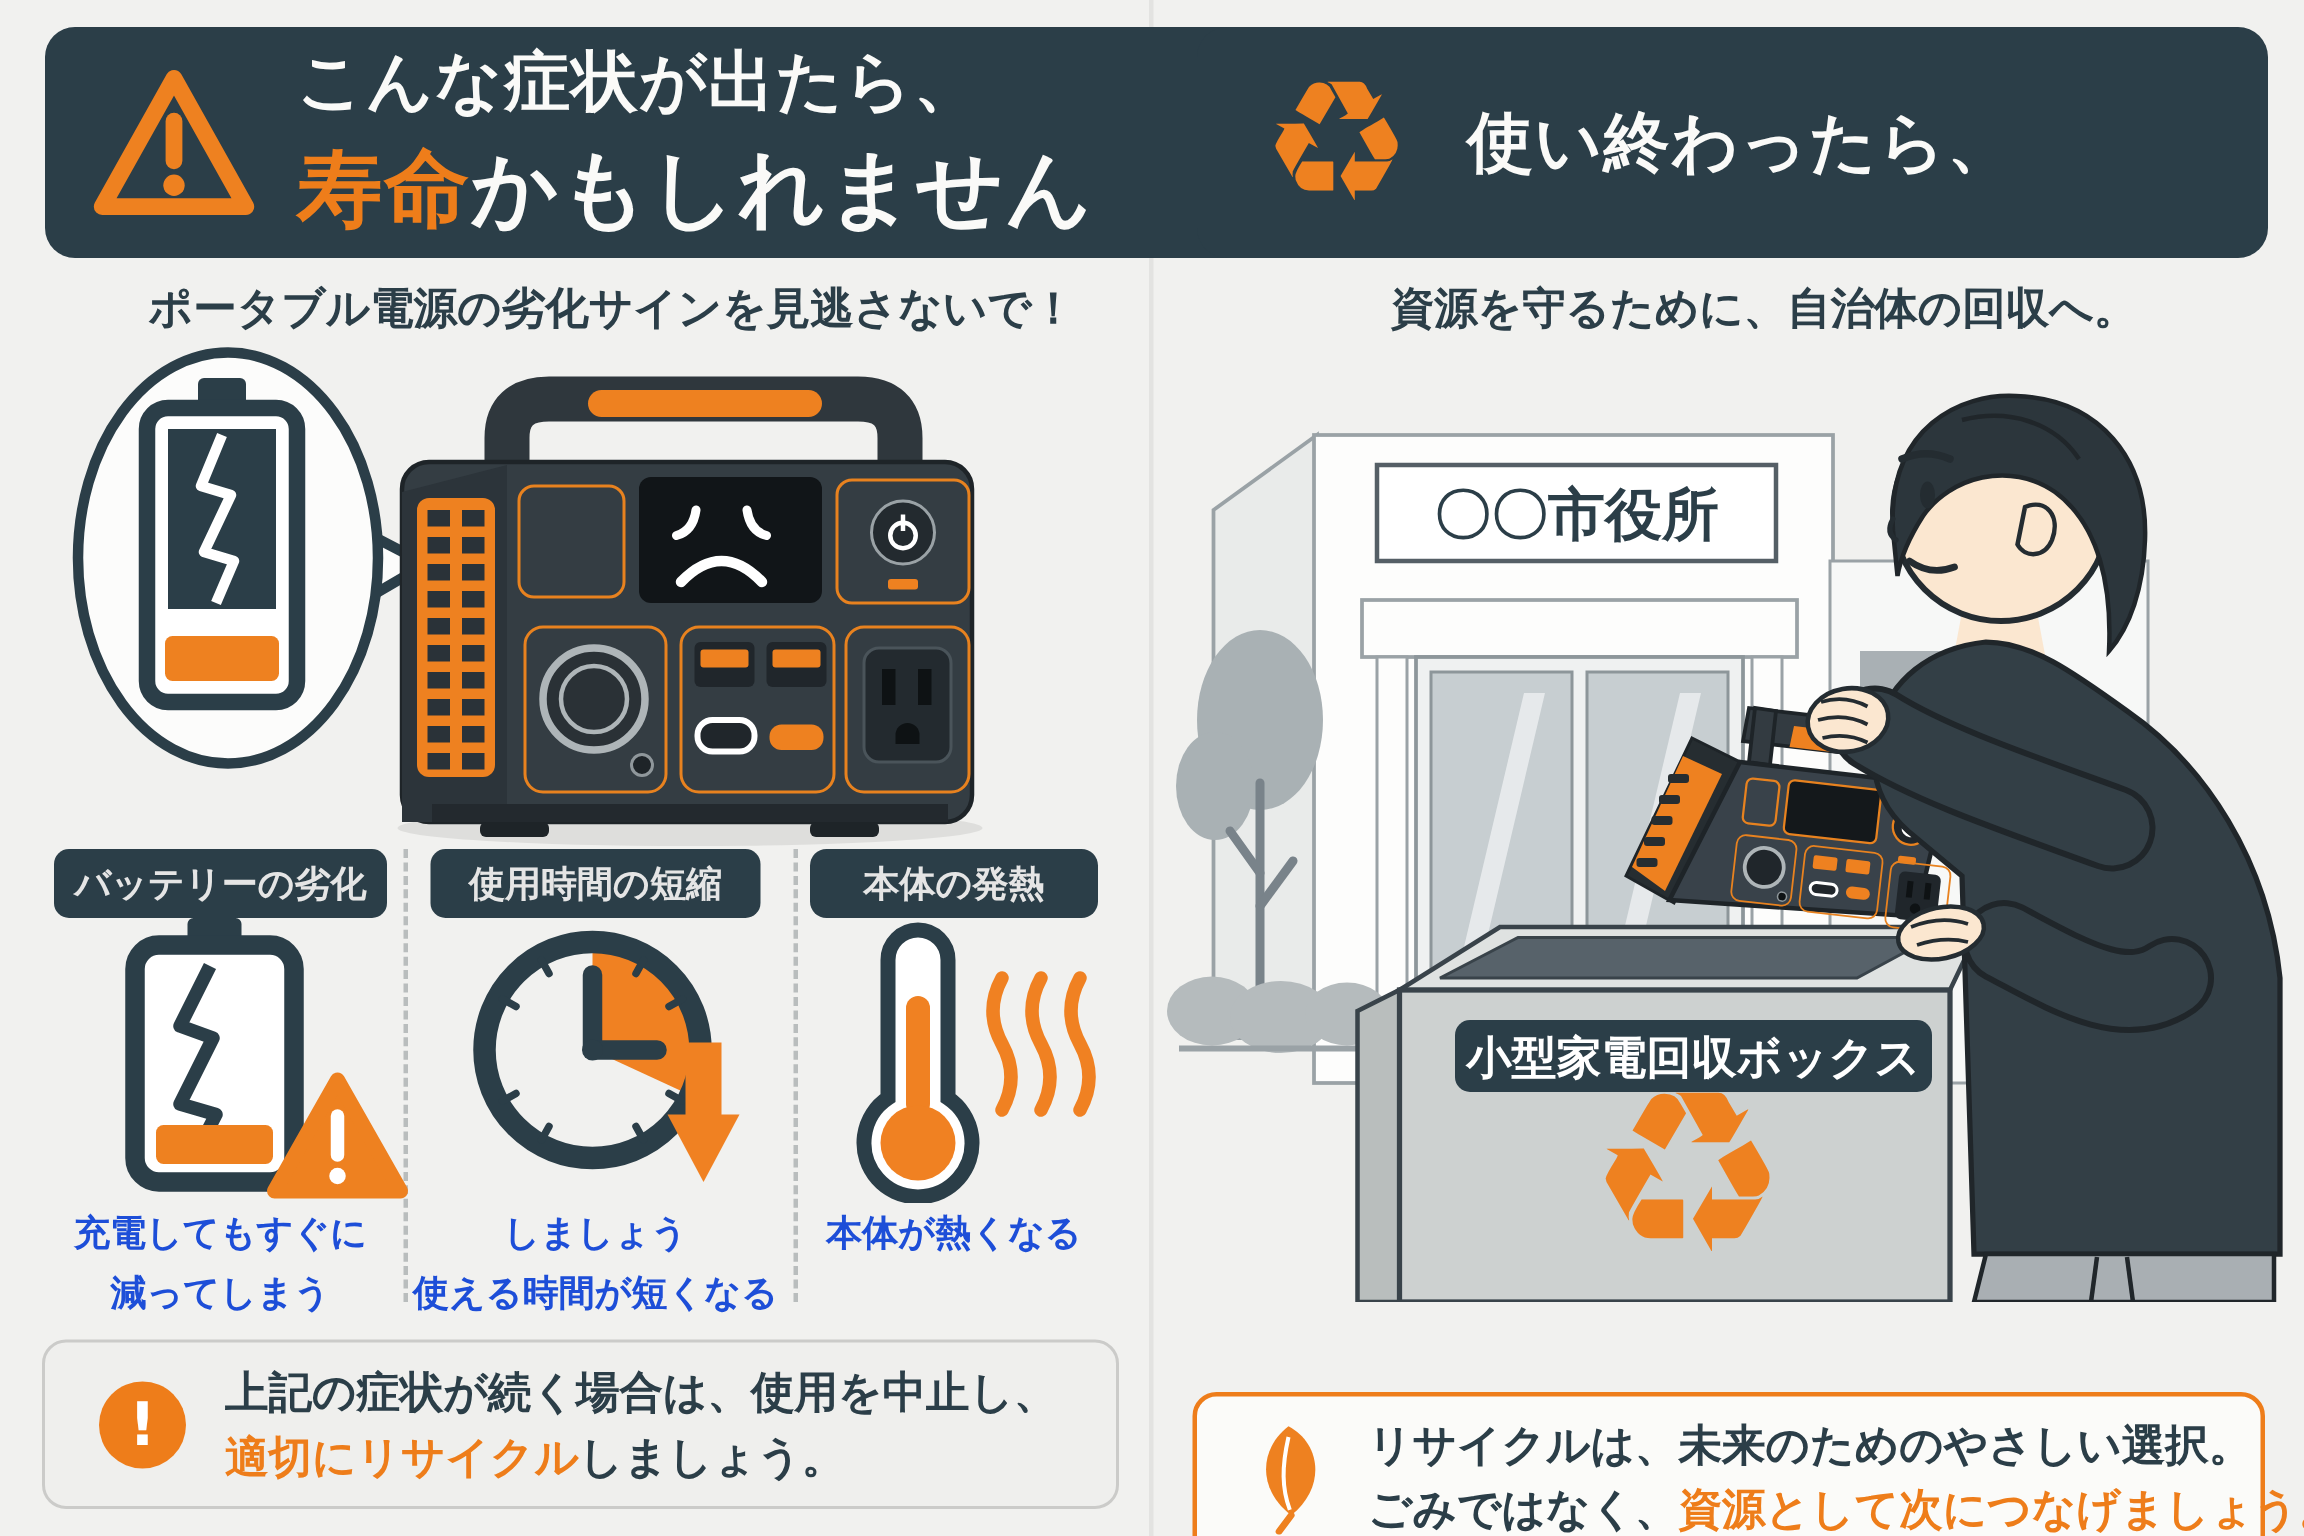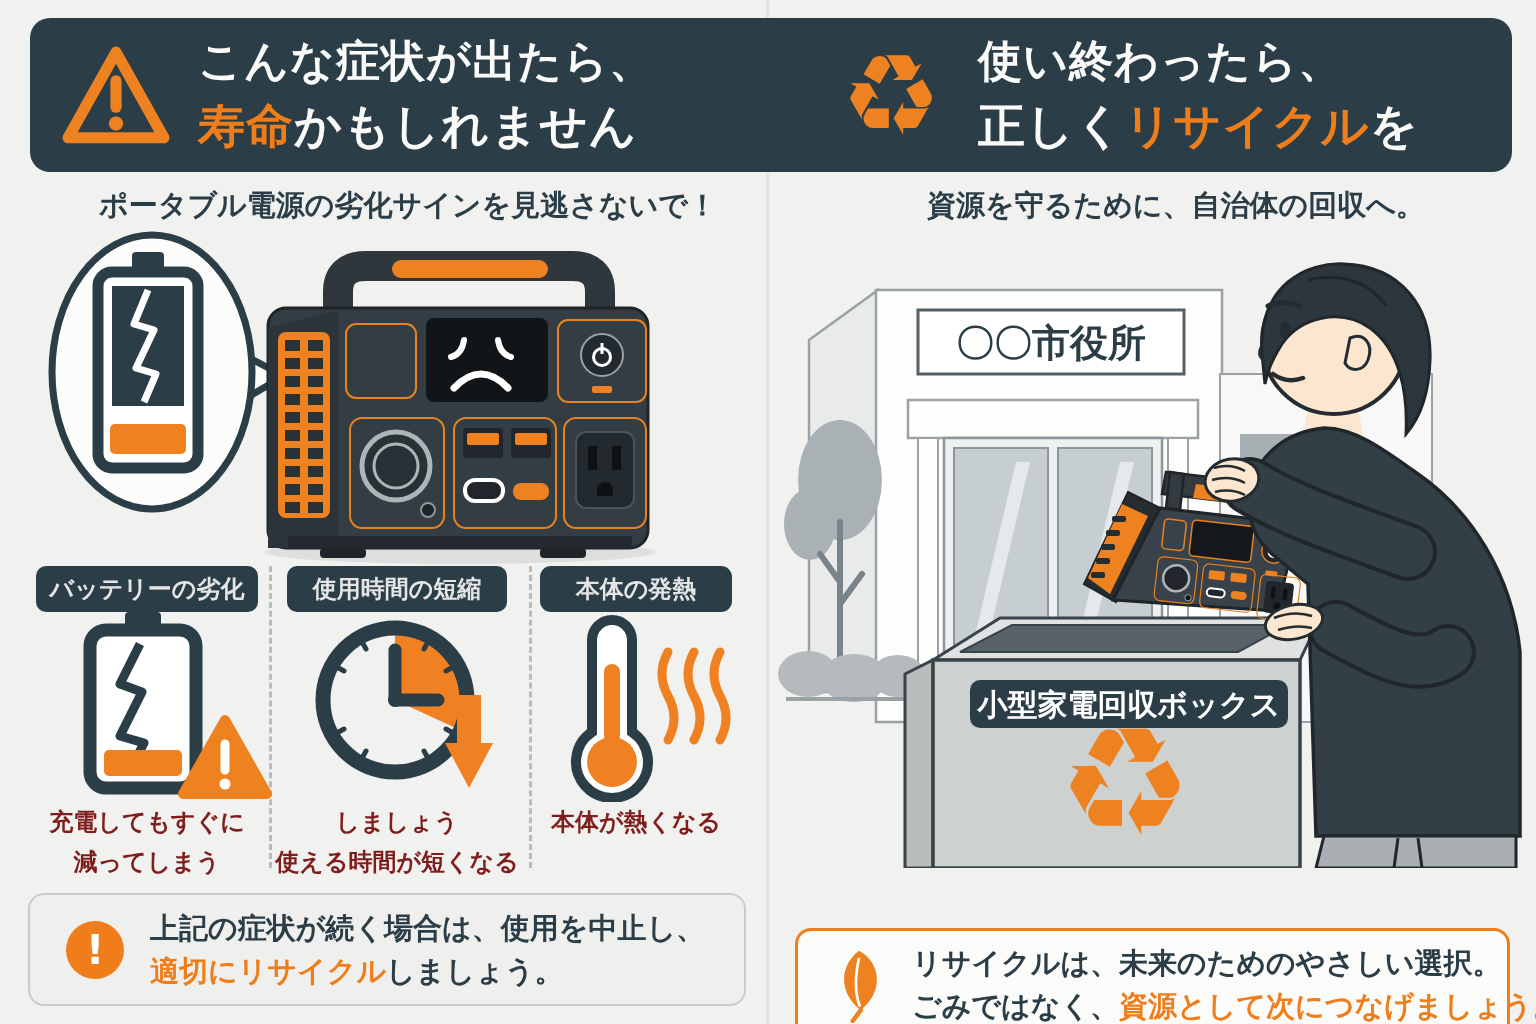--- a/index.html
+++ b/index.html
@@ -8,40 +8,40 @@
   .abs{position:absolute;}
   .divider{position:absolute;left:766px;top:0;width:3px;height:1024px;background:#E3E3E1;}
 
   
   .banner{position:absolute;top:18px;height:154px;background:#2B3E48;border-radius:20px;
           display:flex;align-items:center;color:#FAFAF8;}
   #banner-left{left:30px;width:848px;}
   #banner-right{left:798px;width:714px;}
   .banner .lines{display:flex;flex-direction:column;gap:4px;margin-left:26px;}
   .b1{font-size:44px;font-weight:800;letter-spacing:1px;white-space:nowrap;}
-  .b2{font-size:47px;font-weight:800;letter-spacing:1px;white-space:nowrap;}
+  .b2{font-size:57px;font-weight:800;letter-spacing:1px;white-space:nowrap;}
   .accent{color:#EE7D1A;}
   .tri-icon{width:112px;height:106px;margin-left:30px;flex:none;}
   .recycle-big{width:122px;height:126px;margin-left:32px;flex:none;display:flex;align-items:center;
                justify-content:center;font-size:112px;line-height:1;color:#EE8120;font-weight:700;}
 
   
   .subtitle{position:absolute;top:186px;width:816px;text-align:center;font-size:29px;
             font-weight:800;color:#2B3E48;white-space:nowrap;}
   #subtitle-left{left:0;}
   #subtitle-right{left:768px;}
 
   
   .badge{position:absolute;top:566px;height:46px;border-radius:10px;background:#2B3E48;color:#e5e5e5;
          font-size:24px;font-weight:800;display:flex;align-items:center;justify-content:center;white-space:nowrap;}
   #badge-0{left:36px;width:222px;}
   #badge-1{left:287px;width:220px;}
   #badge-2{left:540px;width:192px;border-radius:11px;}
   .vdash{position:absolute;top:566px;height:302px;width:0;border-left:3px dashed #B9BDBD;}
-  .desc{position:absolute;top:802px;width:250px;color:#7f1d1d;font-weight:800;font-size:24px;
+  .desc{position:absolute;top:802px;width:250px;color:#1d4ed8;font-weight:800;font-size:24px;
         line-height:40px;text-align:center;}
   .desc .dl{position:relative;left:50%;transform:translateX(-50%);width:max-content;white-space:nowrap;}
   #desc-0{left:22px;} #desc-1{left:272px;} #desc-2{left:511px;}
 
   
   .notice{position:absolute;top:893px;height:113px;border-radius:16px;display:flex;align-items:center;box-sizing:border-box;}
   #notice-left{left:28px;width:718px;background:#EFEFED;border:2px solid #CBCBC9;}
   #notice-right{left:795px;width:715px;background:#FBFBF9;border:3px solid #EE7D1A;margin-top:35px;}
   .notice-text{font-size:29px;font-weight:800;color:#2B3E48;line-height:43px;white-space:nowrap;}
   .alert-circle{width:58px;height:58px;border-radius:50%;background:#EE7D1A;color:#FFFFFF;font-size:40px;
@@ -64,21 +64,20 @@
     <div class="lines">
       <div class="b1">こんな症状が出たら、</div>
       <div class="b2"><span class="accent">寿命</span><span>かもしれません</span></div>
     </div>
   </div>
 
   <div class="banner" id="banner-right">
     <div class="recycle-big">♻</div>
     <div class="lines">
       <div class="b1">使い終わったら、</div>
-      <div class="b2"><span>正しく</span><span class="accent">リサイクル</span><span>を</span></div>
     </div>
   </div>
 
   <div class="subtitle" id="subtitle-left">ポータブル電源の劣化サインを見逃さないで！</div>
   <div class="subtitle" id="subtitle-right">資源を守るために、自治体の回収へ。</div>
 
   <svg class="abs" style="left:20px;top:228px;" width="740" height="336" viewBox="0 0 740 336">
 
     <ellipse cx="440" cy="324" rx="195" ry="12" fill="#DEDEDC"></ellipse>
 

